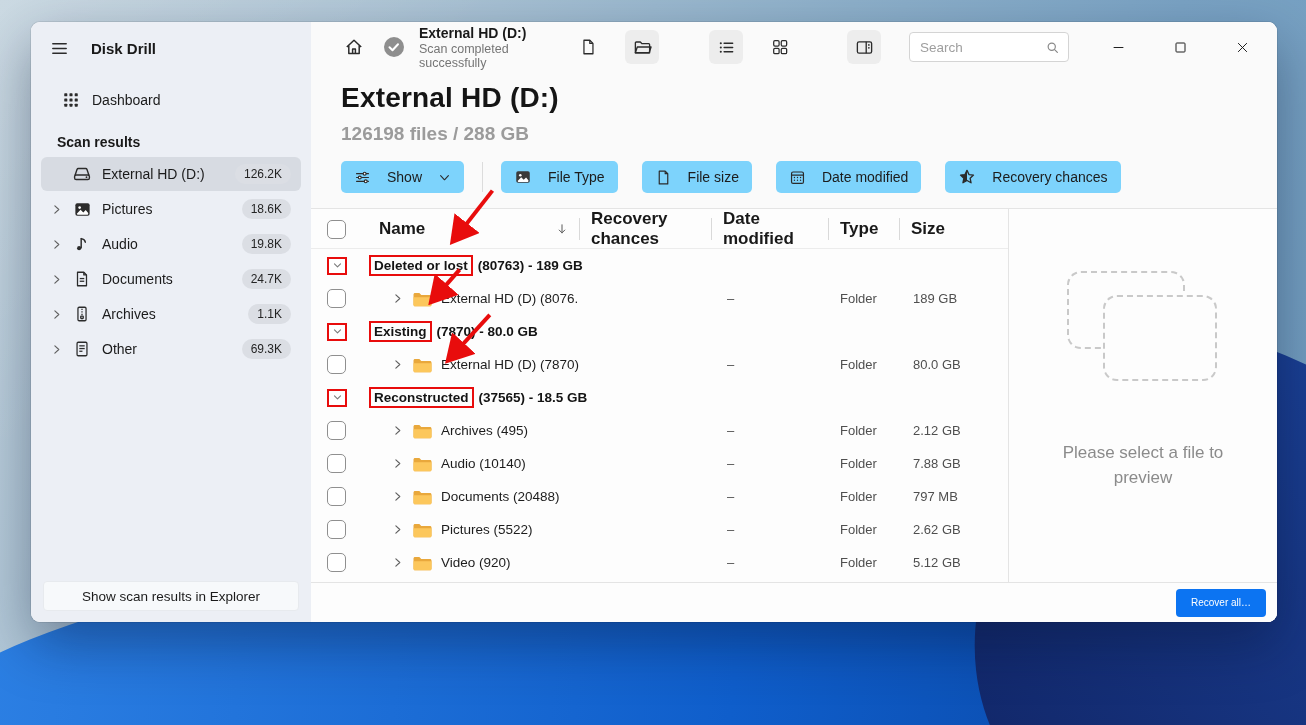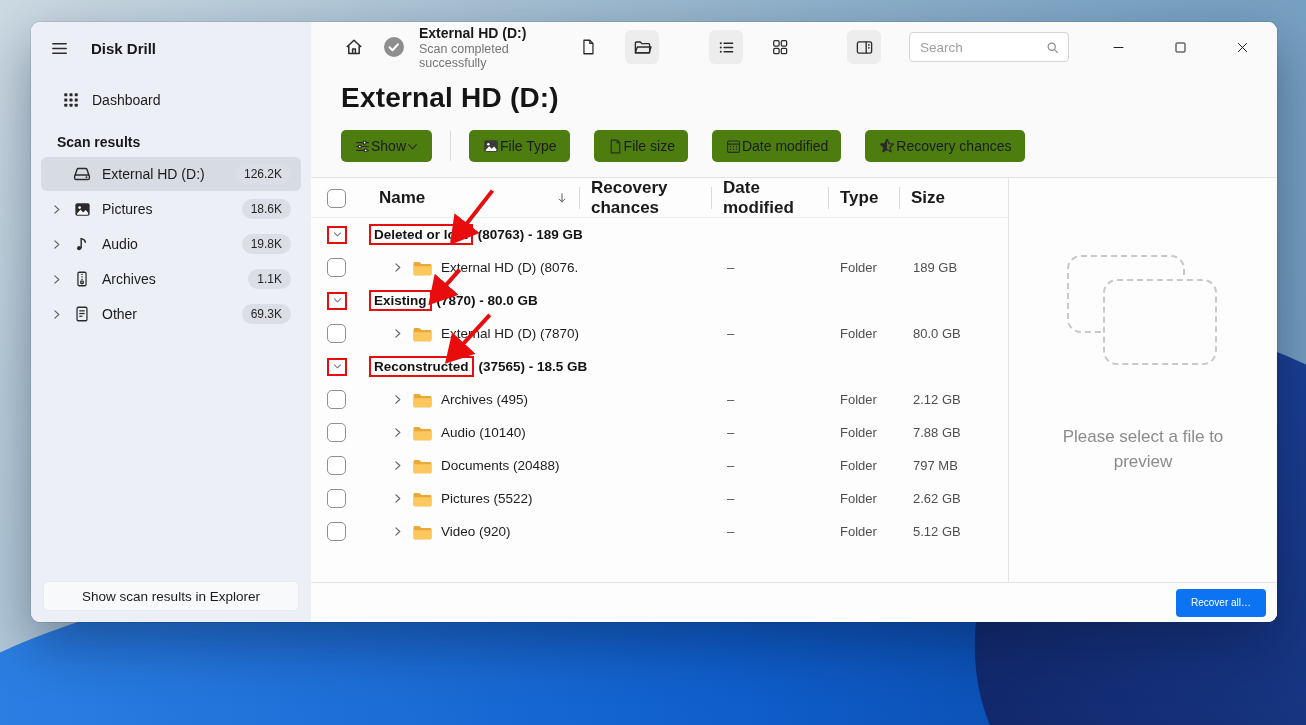--- a/index.html
+++ b/index.html
@@ -51,21 +51,21 @@
   .search-box { display:flex; align-items:center; width:160px; height:30px; border:1px solid #d4d4d4; border-radius:4px; background:#fff; padding:0 8px 0 10px; margin:0 8px; }
   .search-box input { border:none; outline:none; flex:1; min-width:0; font-size:13.5px; color:#333; font-family:inherit; background:transparent; }
   .search-box input::placeholder { color:#9e9e9e; }
   .win-btn { width:42px; height:34px; border:none; background:none; display:flex; align-items:center; justify-content:center; cursor:pointer; }
 
   .page-head { padding:10px 0 0 30px; flex-shrink:0; }
   .page-title { font-size:28px; font-weight:bold; color:#151515; letter-spacing:.2px; }
   .page-subtitle { font-size:19px; font-weight:bold; color:#9b9b9b; margin-top:9px; }
 
   .filterbar { display:flex; align-items:center; gap:10px; padding:16px 0 15px 30px; flex-shrink:0; }
-  .chip { display:flex; align-items:center; gap:0; height:32px; padding:0 13px; background:#4d7c0f; border:none; border-radius:5px; font-size:14px; color:#1c1c1c; font-family:inherit; cursor:pointer; }
+  .chip { display:flex; align-items:center; gap:16px; height:32px; padding:0 13px; background:#7dd3fc; border:none; border-radius:5px; font-size:14px; color:#1c1c1c; font-family:inherit; cursor:pointer; }
   .v-div { width:1px; height:30px; background:#dcdcdc; margin:0 8px; }
 
   .content { flex:1; display:flex; border-top:1px solid #e4e4e4; min-height:0; }
   .table-pane { flex:1; background:#fdfdfd; min-width:0; overflow:hidden; }
   .trow { display:grid; grid-template-columns:44px 224px 132px 117px 71px 1fr; align-items:center; height:33px; }
   .thead { height:40px; font-size:17px; font-weight:bold; color:#191919; border-bottom:1px solid #ececec; display:grid; grid-template-columns:44px 224px 132px 117px 71px 1fr; align-items:center; }
   .th { padding-left:12px; position:relative; height:100%; display:flex; align-items:center; }
   .th.divided::before { content:''; position:absolute; left:0; top:9px; bottom:9px; width:1px; background:#d9d9d9; }
   .th-name { display:flex; align-items:center; justify-content:space-between; padding-left:24px; padding-right:10px; }
   .cb-cell { display:flex; align-items:center; padding-left:16px; }
@@ -172,20 +172,39 @@
           </span>
           <span class="sb-icon">
             <svg width="18" height="18" viewBox="0 0 20 20">
               <circle cx="6.8" cy="14.6" r="2.3" fill="#2b2b2b"></circle>
               <line x1="9.1" y1="14.6" x2="9.1" y2="4" stroke="#2b2b2b" stroke-width="1.6"></line>
               <path d="M9.1,4 c2.6.4 4.2,1.6 4.6,4" fill="none" stroke="#2b2b2b" stroke-width="1.6" stroke-linecap="round"></path>
             </svg>
           </span>
           <span class="sb-label">Audio</span>
           <span class="sb-badge">19.8K</span>
+        </div>
+        <div class="sb-item">
+          <span class="sb-chev">
+            <svg width="13" height="13" viewBox="0 0 20 20">
+              <polyline points="7.5,4.5 13.5,10 7.5,15.5" fill="none" stroke="#616161" stroke-width="1.8" stroke-linecap="round" stroke-linejoin="round"></polyline>
+            </svg>
+          </span>
+          <span class="sb-icon">
+            <svg width="18" height="18" viewBox="0 0 20 20">
+              <g fill="none" stroke="#2b2b2b" stroke-width="1.4" stroke-linejoin="round">
+                <path d="M5,2.5 h7 l3,3 V17.5 H5 z"></path>
+                <path d="M12,2.5 V5.5 h3"></path>
+                <line x1="7.5" y1="9.5" x2="12.5" y2="9.5"></line>
+                <line x1="7.5" y1="12.5" x2="12.5" y2="12.5"></line>
+              </g>
+            </svg>
+          </span>
+          <span class="sb-label">Documents</span>
+          <span class="sb-badge">24.7K</span>
         </div>
         <div class="sb-item">
           <span class="sb-chev">
             <svg width="13" height="13" viewBox="0 0 20 20">
               <polyline points="7.5,4.5 13.5,10 7.5,15.5" fill="none" stroke="#616161" stroke-width="1.8" stroke-linecap="round" stroke-linejoin="round"></polyline>
             </svg>
           </span>
           <span class="sb-icon">
             <svg width="18" height="18" viewBox="0 0 20 20">
               <g fill="none" stroke="#2b2b2b" stroke-width="1.4">
@@ -327,20 +346,21 @@
                 <line x1="4.5" y1="4.5" x2="15.5" y2="15.5"></line>
                 <line x1="15.5" y1="4.5" x2="4.5" y2="15.5"></line>
               </g>
             </svg>
         </button>
       </div>
     </div>
 
     <div class="page-head">
       <div class="page-title">External HD (D:)</div>
+      <div class="page-subtitle">126198 files / 288 GB</div>
     </div>
 
     <div class="filterbar">
       <button class="chip">
         <svg width="17" height="17" viewBox="0 0 20 20">
             <g stroke="#2b2b2b" stroke-width="1.4" stroke-linecap="round" fill="#fff">
               <line x1="3" y1="5.5" x2="17" y2="5.5"></line>
               <line x1="3" y1="10" x2="17" y2="10"></line>
               <line x1="3" y1="14.5" x2="17" y2="14.5"></line>
               <circle cx="12.5" cy="5.5" r="1.7"></circle>

